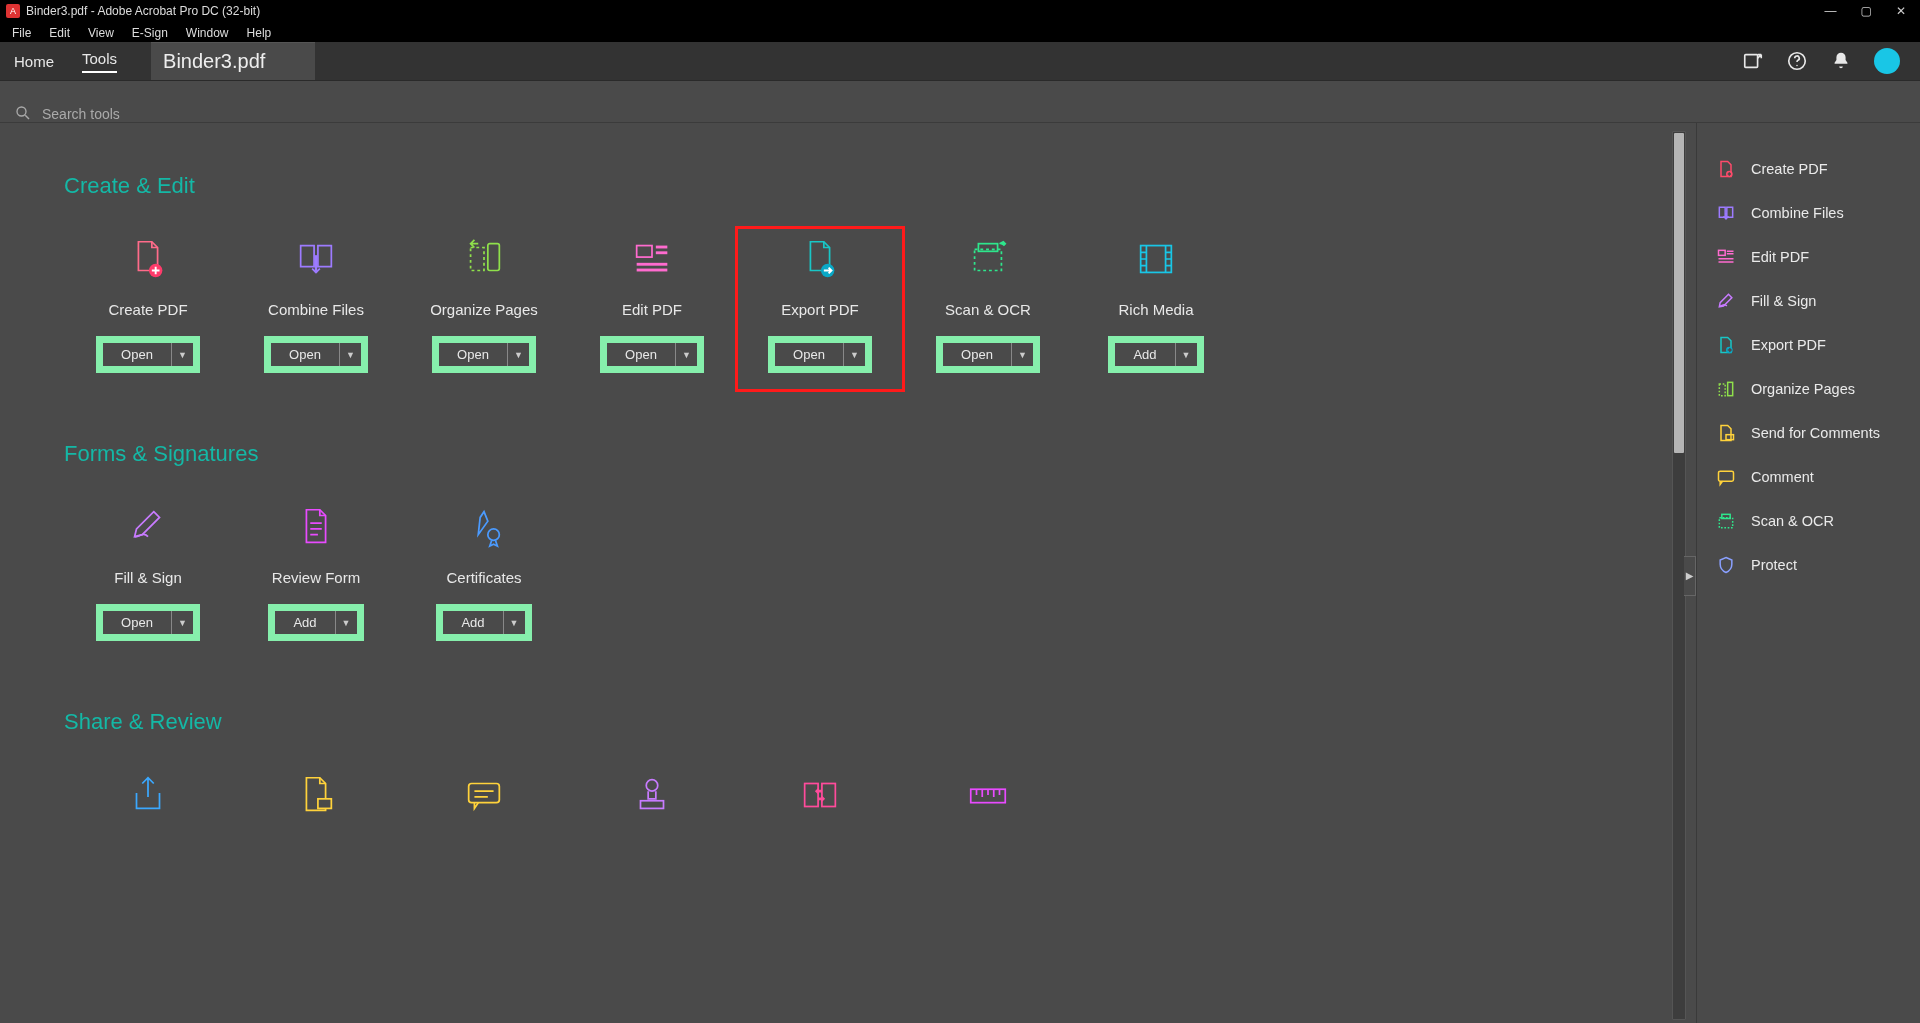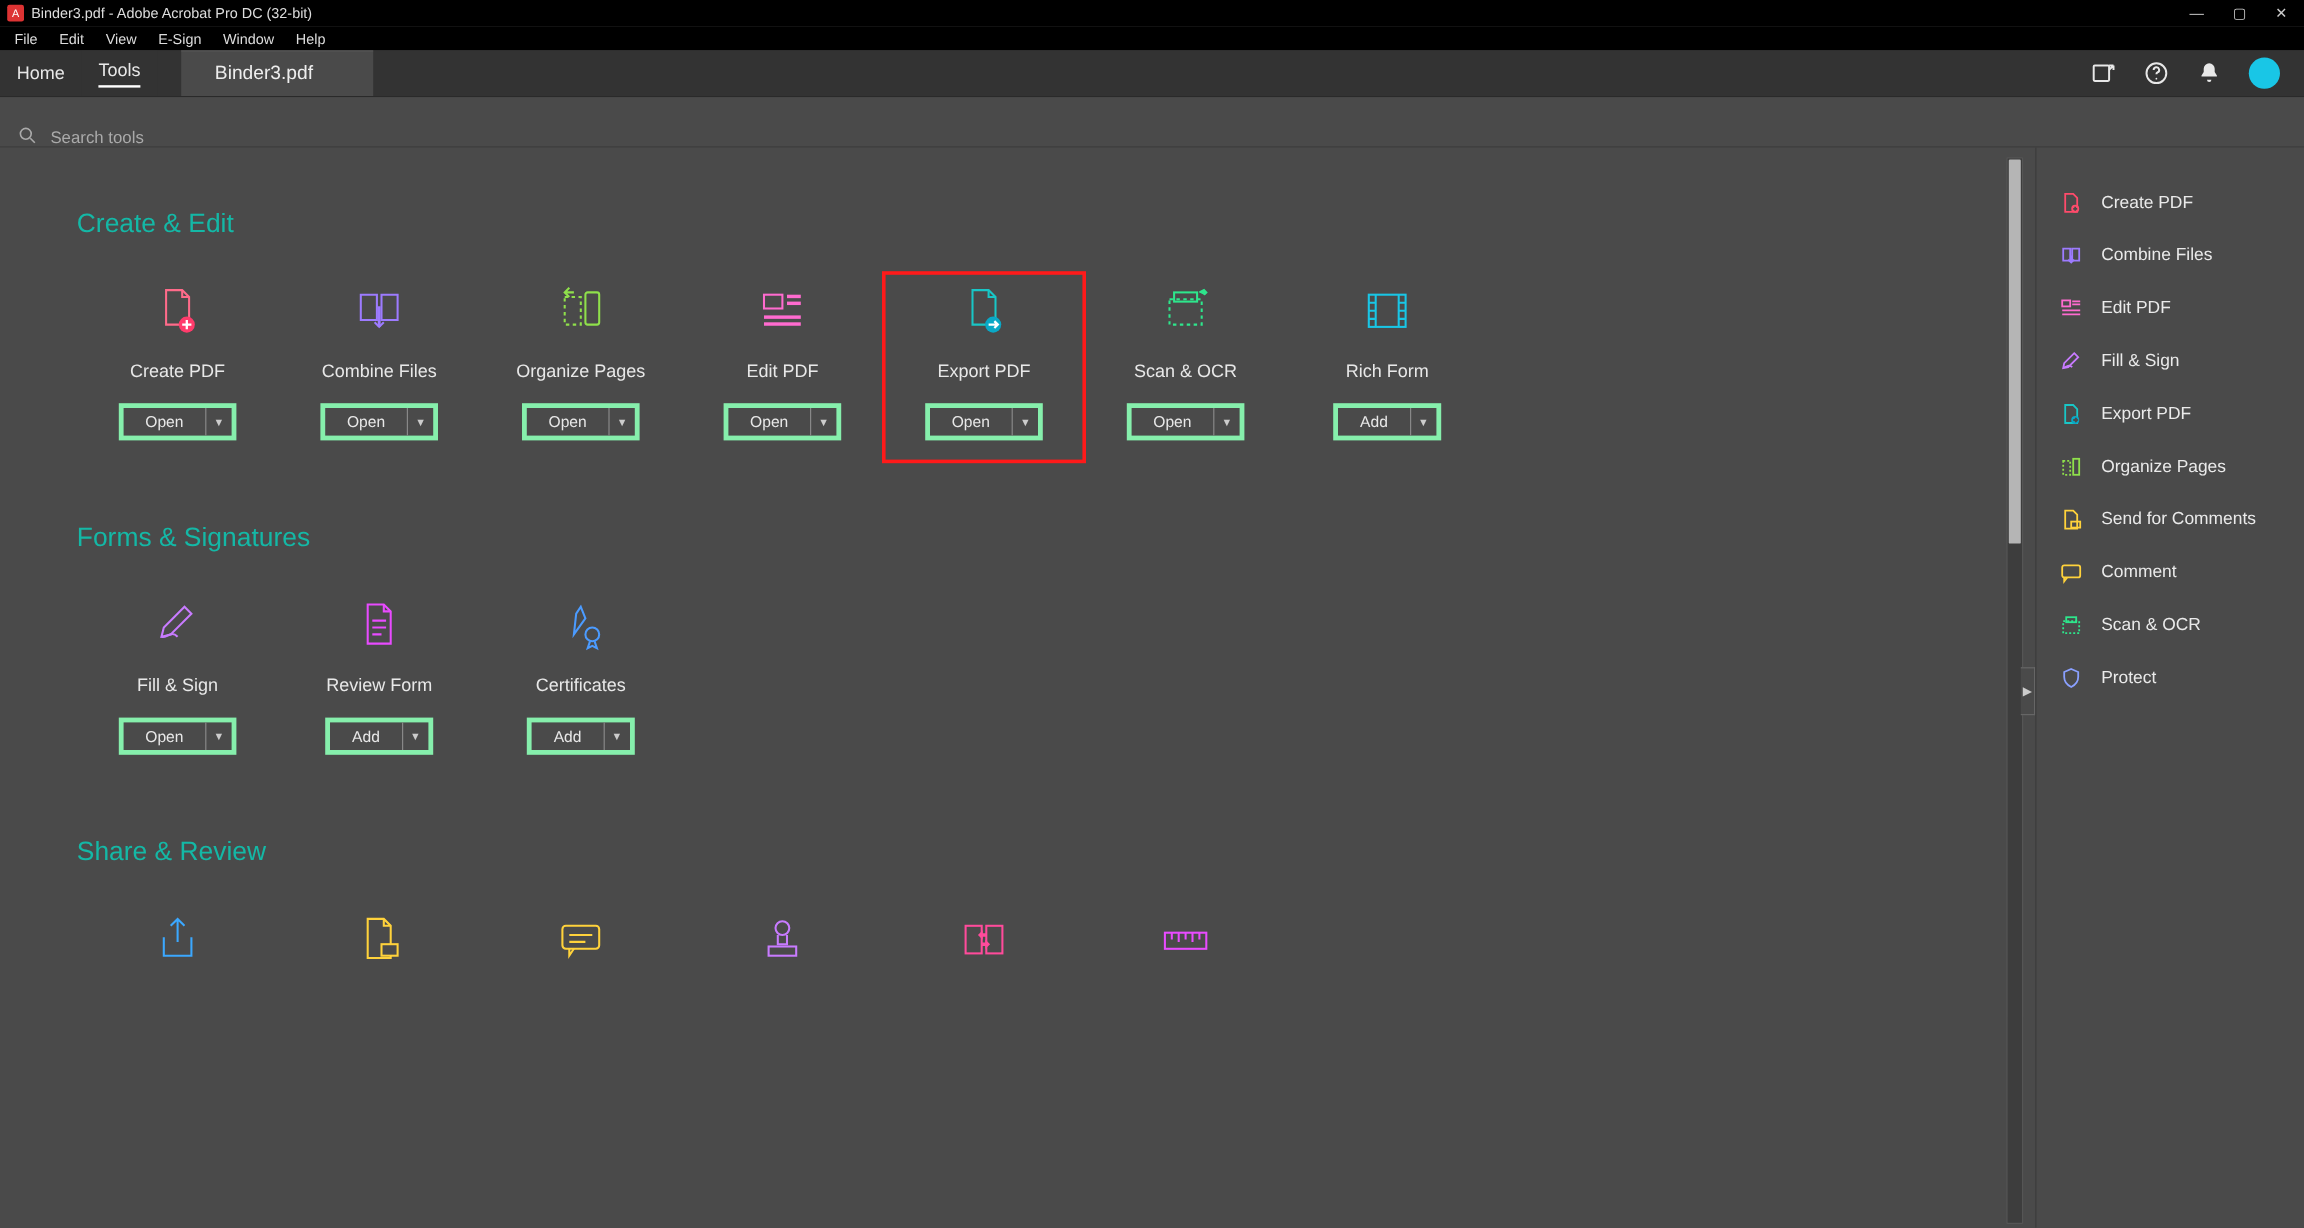--- a/index.html
+++ b/index.html
@@ -13,21 +13,21 @@
 
 
 .menubar { height: 20px; background: #000; display: flex; align-items: flex-end; padding: 0 4px; gap: 2px; font-size: 12px; color: #ddd; }
 .menubar .menu-item { padding: 2px 8px; }
 
 
 .tabrow { height: 39px; background: #333; display: flex; align-items: stretch; border-bottom: 1px solid #2a2a2a;}
 .tabrow .nav-tab { padding: 0 14px; display: flex; align-items: center; color: #e8e8e8; font-size: 15px; }
 .tabrow .nav-tab.active { background: #333; }
 .tabrow .nav-tab.active span { border-bottom: 2px solid #fff; padding-bottom:4px; }
-.tabrow .doc-tab { margin-left: 20px; background: #4a4a4a; padding: 0 50px 0 28px; display: flex; align-items: center; font-size: 16px; color: #eee; border-top:1px solid #555;}
+.tabrow .doc-tab { margin-left: 20px; background: #4a4a4a; padding: 0 50px 0 12px; display: flex; align-items: center; font-size: 20px; color: #eee; border-top:1px solid #555;}
 .tabrow .right-icons { margin-left: auto; display: flex; align-items: center; gap: 22px; padding-right: 20px; color:#e8e8e8;}
 .tabrow .right-icons .ic { width: 22px; height: 22px; display:flex; align-items:center; justify-content:center;}
 .tabrow .avatar { width: 26px; height: 26px; border-radius: 50%; background: #19c6e6; }
 
 
 .searchbar { height: 42px; background: #4a4a4a; display: flex; align-items: flex-end; padding: 0 14px; border-bottom: 1px solid #3b3b3b;}
 .searchbar svg { margin-right: 10px; }
 .searchbar input { background: transparent; border: none; outline: none; color: #ccc; font-size: 14px; width: 400px; }
 .searchbar input::placeholder { color: #aaa; }
 
@@ -38,21 +38,21 @@
 .scrollbar-v { position: absolute; right: 10px; top: 8px; bottom: 8px; width: 14px; background: #3d3d3d; border:1px solid #555; border-radius:1px;}
 .scrollbar-v .thumb { position:absolute; left:1px; right:1px; top:1px; height:320px; background:#b5b5b5; border-radius:1px;}
 .collapse-handle { position:absolute; right:0; top:50%; transform:translateY(-50%); width:12px; height:40px; background:#4a4a4a; border:1px solid #666; border-left:none; display:flex; align-items:center; justify-content:center; color:#ccc; font-size:10px;}
 
 .section-title { font-size: 22px; font-weight: 400; color: #14b8a6; margin-bottom: 28px; }
 .tool-grid { display: flex; flex-wrap: wrap; gap: 0; margin-bottom: 50px; }
 .tool-card { width: 168px; display: flex; flex-direction: column; align-items: center; padding: 8px 0 18px; position:relative;}
 .tool-card.highlighted { outline: 3px solid #ff1a1a; outline-offset: -2px; }
 .tool-icon { width: 48px; height: 48px; margin-bottom: 18px; display:flex; align-items:center; justify-content:center;}
 .tool-label { font-size: 15px; color: #e8e8e8; margin-bottom: 18px; text-align:center; }
-.tool-btn-group { display: flex; border: 4px solid #86efac; }
+.tool-btn-group { display: flex; border: 7px solid #86efac; }
 .tool-btn { padding: 4px 18px; font-size: 13px; color: #e8e8e8; background: transparent; border: none; }
 .tool-btn-caret { width: 22px; border-left: 1px solid #888; display:flex; align-items:center; justify-content:center; color:#ccc; font-size:9px;}
 
 
 .rightpanel { width: 224px; background: #4a4a4a; border-left: 1px solid #3a3a3a; padding: 24px 0; }
 .rp-item { display: flex; align-items: center; gap: 14px; padding: 11px 18px; font-size: 14.5px; color: #eaeaea; }
 .rp-icon { width: 22px; height: 22px; display:flex; align-items:center; justify-content:center;}
 
 
 .stroke-icon { fill: none; stroke-width: 1.8; }
@@ -222,21 +222,21 @@
         </div>
 
         <div class="tool-card">
           <div class="tool-icon">
             <svg width="46" height="46" viewBox="0 0 48 48" class="stroke-icon" stroke="#19c6e6">
                 <rect x="8" y="10" width="32" height="28"></rect>
                 <path d="M14 10v28M34 10v28"></path>
                 <path d="M8 17h6M8 24h6M8 31h6M34 17h6M34 24h6M34 31h6"></path>
               </svg>
           </div>
-          <div class="tool-label">Rich Form</div>
+          <div class="tool-label">Rich Media</div>
           <div class="tool-btn-group">
             <button class="tool-btn">Add</button>
             <div class="tool-btn-caret">▼</div>
           </div>
         </div>
       </div>
 
       <div class="section-title">Forms &amp; Signatures</div>
       <div class="tool-grid">
         <div class="tool-card">

